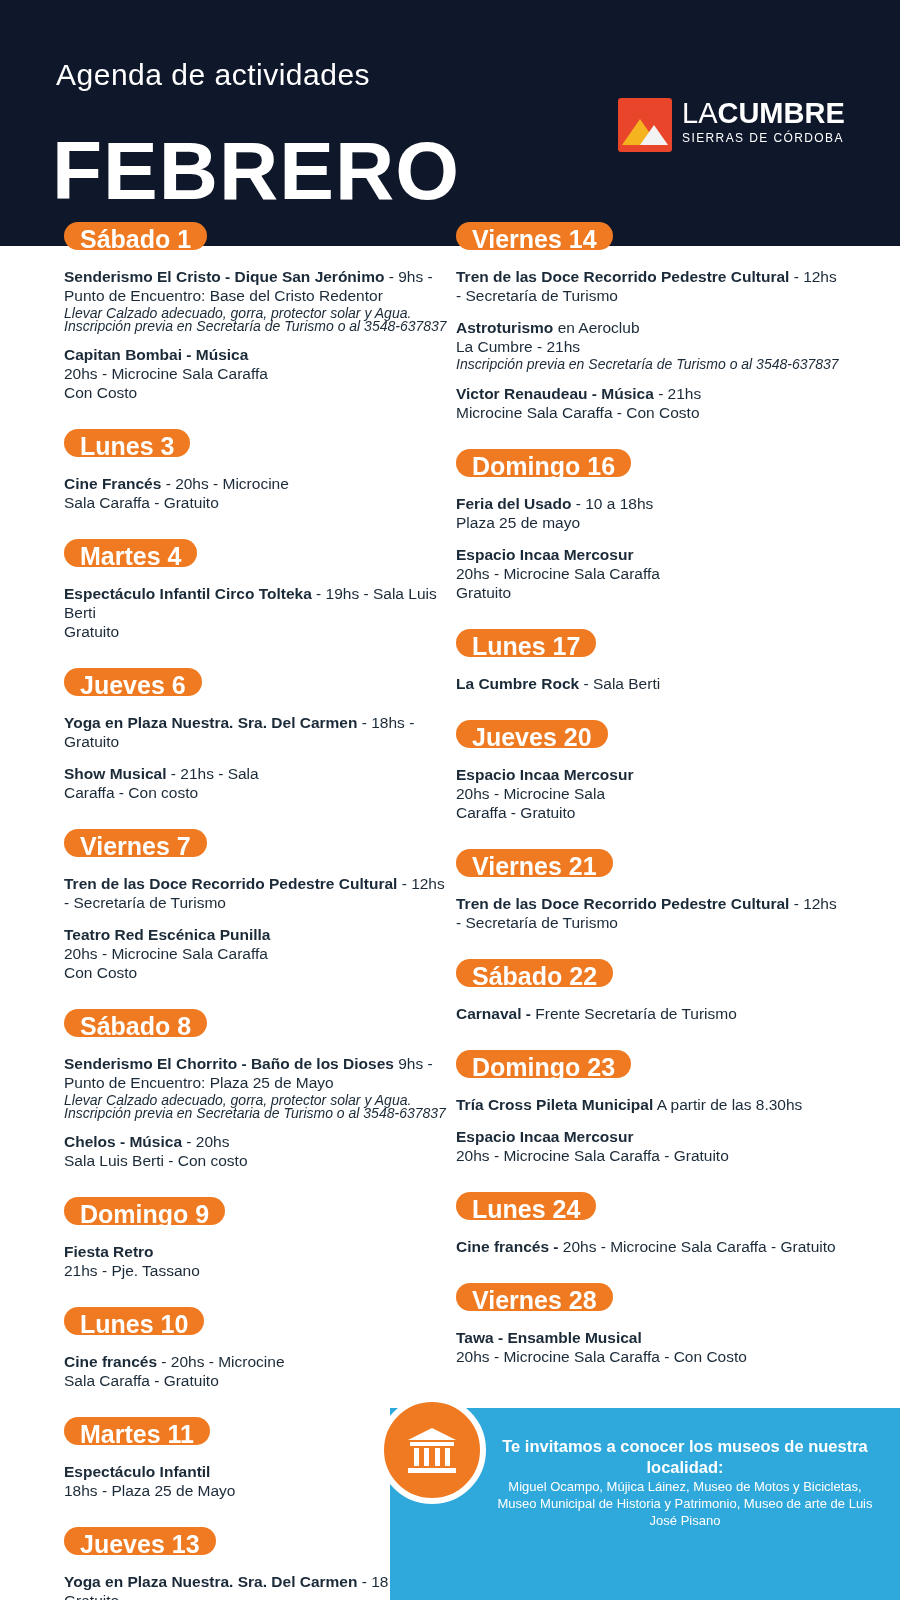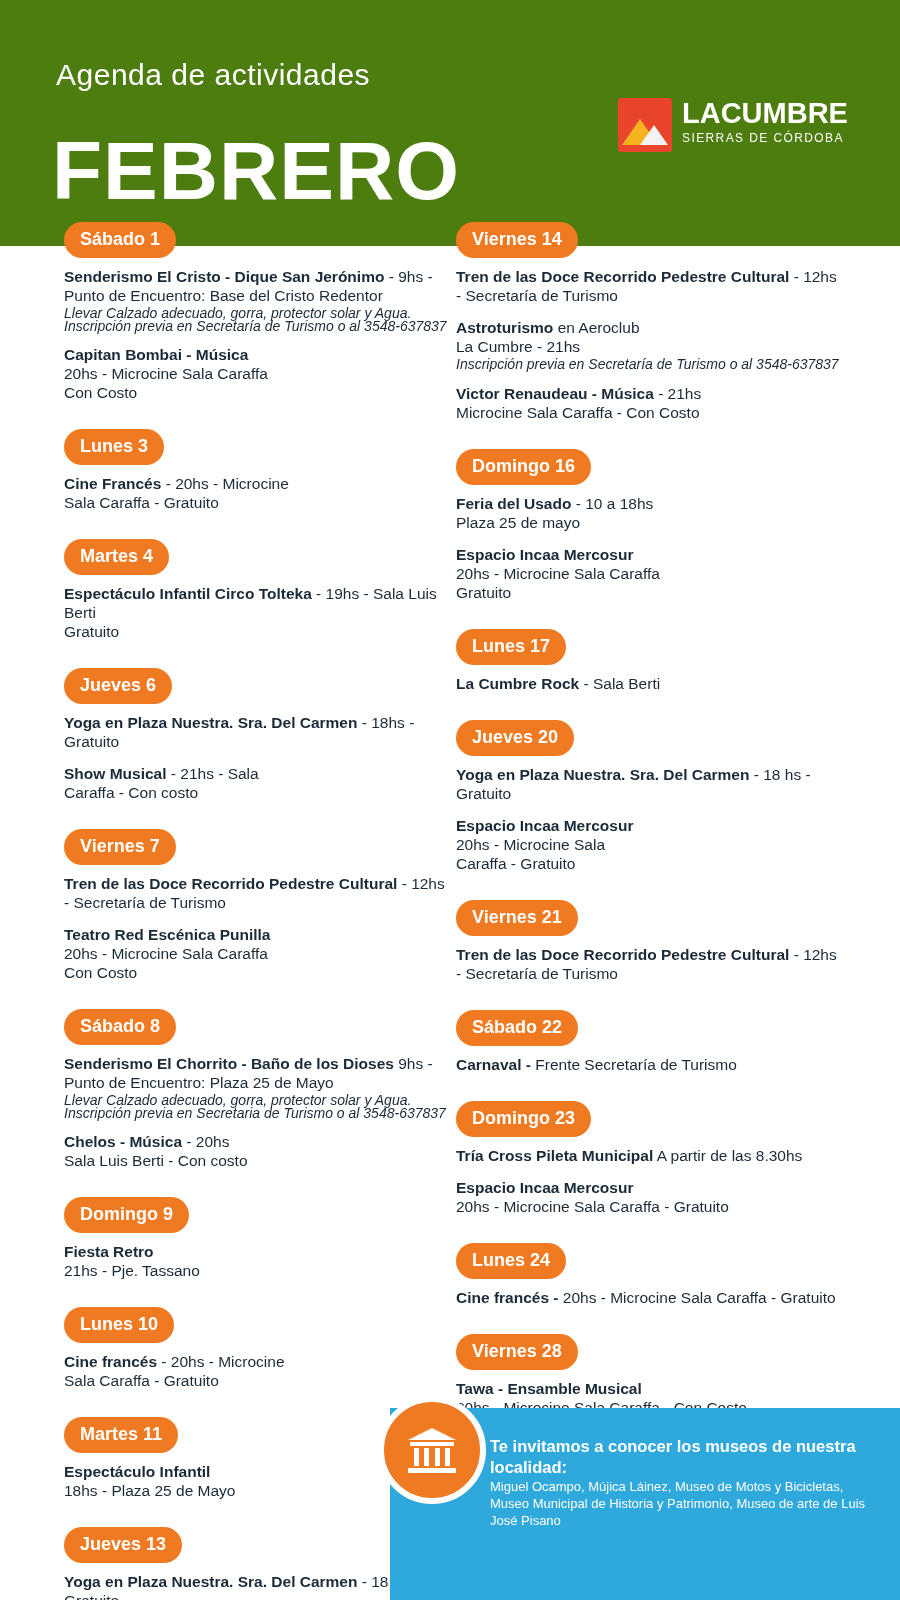--- a/index.html
+++ b/index.html
@@ -21,21 +21,21 @@
     position: relative;
     background: #ffffff;
     overflow: hidden;
   }
   
   .header {
     position: absolute;
     left: 0; top: 0;
     width: 900px;
     height: 246px;
-    background: #4d7c0f;
+    background: #0f172a;
   }
   .header .agenda {
     position: absolute;
     left: 56px;
     top: 58px;
     font-size: 30px;
     color: #ffffff;
     letter-spacing: 0.5px;
     font-weight: 400;
   }
@@ -87,21 +87,21 @@
     left: 64px;
     top: 0;
   }
   .logo-text .l1 {
     font-size: 29px;
     font-weight: bold;
     color: #ffffff;
     letter-spacing: 0px;
     line-height: 34px;
   }
-  .logo-text .l1 .thin { font-weight: 700; }
+  .logo-text .l1 .thin { font-weight: 400; }
   .logo-text .l2 {
     font-size: 12px;
     font-weight: normal;
     color: #ffffff;
     letter-spacing: 1.4px;
     line-height: 16px;
   }
   
   .col {
     position: absolute;
@@ -109,25 +109,25 @@
     width: 392px;
   }
   .col-left { left: 56px; }
   .col-right { left: 448px; }
 
   .daychip {
     display: inline-block;
     background: #f07a21;
     color: #ffffff;
     font-weight: bold;
-    font-size: 18px;
+    font-size: 25px;
     line-height: 19px;
-    padding: 8px 16px 9px 16px;
+    padding: 8px 16px 1px 16px;
     border-radius: 18px;
-    margin: 14px 0 9px 8px;
+    margin: 14px 0 17px 8px;
   }
   .col-left .block:first-child .daychip,
   .col-right .block:first-child .daychip { margin-top: 0; }
 
   .event {
     margin: 0 0 13px 0;
     padding-left: 8px;
     font-size: 15.5px;
     line-height: 19px;
     color: #1b2a38;
@@ -150,20 +150,21 @@
     width: 510px;
     height: 192px;
     background: #2fa8dc;
   }
   .footer-text {
     position: absolute;
     left: 100px;
     top: 28px;
     width: 390px;
     color: #ffffff;
+    text-align: center;
   }
   .footer-text .ft1 {
     font-size: 16.5px;
     font-weight: bold;
     line-height: 21px;
   }
   .footer-text .ft2 {
     font-size: 13px;
     line-height: 17px;
   }
@@ -210,21 +211,21 @@
       <div class="block"><div class="daychip">Domingo 9</div><div class="event"><span class="t">Fiesta Retro</span><br><span class="n">21hs - Pje. Tassano</span></div></div>
       <div class="block"><div class="daychip">Lunes 10</div><div class="event"><span class="t">Cine francés</span><span class="n"> - 20hs - Microcine</span><br><span class="n">Sala Caraffa - Gratuito</span></div></div>
       <div class="block"><div class="daychip">Martes 11</div><div class="event"><span class="t">Espectáculo Infantil</span><br><span class="n">18hs - Plaza 25 de Mayo</span></div></div>
       <div class="block"><div class="daychip">Jueves 13</div><div class="event"><span class="t">Yoga en Plaza Nuestra.  Sra. Del Carmen</span><span class="n"> - 18 hs - Gratuito</span></div></div>
     </div>
 
   <div class="col col-right" id="col-right">
       <div class="block"><div class="daychip">Viernes 14</div><div class="event"><span class="t">Tren de las Doce Recorrido Pedestre Cultural</span><span class="n"> - 12hs - Secretaría de Turismo</span></div><div class="event"><span class="t">Astroturismo</span><span class="n"> en Aeroclub</span><br><span class="n">La Cumbre - 21hs</span><span class="small">Inscripción previa en Secretaría de Turismo o al 3548-637837</span></div><div class="event"><span class="t">Victor Renaudeau - Música</span><span class="n"> - 21hs</span><br><span class="n">Microcine Sala Caraffa - Con Costo</span></div></div>
       <div class="block"><div class="daychip">Domingo 16</div><div class="event"><span class="t">Feria del Usado</span><span class="n"> - 10 a 18hs</span><br><span class="n">Plaza 25 de mayo</span></div><div class="event"><span class="t">Espacio Incaa Mercosur</span><br><span class="n">20hs - Microcine Sala Caraffa</span><br><span class="n">Gratuito</span></div></div>
       <div class="block"><div class="daychip">Lunes 17</div><div class="event"><span class="t">La Cumbre Rock</span><span class="n">  - Sala Berti</span></div></div>
-      <div class="block"><div class="daychip">Jueves 20</div><div class="event"><span class="t">Yoga en Plaza Nuestra. Sra. Del Carmen</span><span class="n"> - 18 hs - Gratuito</span></div><div class="event"><span class="t">Espacio Incaa Mercosur</span><br><span class="n">20hs - Microcine Sala</span><br><span class="n">Caraffa - Gratuito</span></div></div>
+      <div class="block"><div class="daychip">Jueves 20</div><div class="event"><span class="t">Espacio Incaa Mercosur</span><br><span class="n">20hs - Microcine Sala</span><br><span class="n">Caraffa - Gratuito</span></div></div>
       <div class="block"><div class="daychip">Viernes 21</div><div class="event"><span class="t">Tren de las Doce Recorrido Pedestre Cultural</span><span class="n"> - 12hs - Secretaría de Turismo</span></div></div>
       <div class="block"><div class="daychip">Sábado 22</div><div class="event"><span class="t">Carnaval -</span><span class="n"> Frente Secretaría de Turismo</span></div></div>
       <div class="block"><div class="daychip">Domingo 23</div><div class="event"><span class="t">Tría Cross Pileta Municipal</span><span class="n"> A partir de las 8.30hs</span></div><div class="event"><span class="t">Espacio Incaa Mercosur</span><br><span class="n">20hs - Microcine Sala Caraffa - Gratuito</span></div></div>
       <div class="block"><div class="daychip">Lunes 24</div><div class="event"><span class="t">Cine francés -</span><span class="n"> 20hs - Microcine Sala Caraffa - Gratuito</span></div></div>
       <div class="block"><div class="daychip">Viernes 28</div><div class="event"><span class="t">Tawa - Ensamble Musical</span><br><span class="n">20hs - Microcine Sala Caraffa - Con Costo</span></div></div>
     </div>
 
   <div class="footer">
     <div class="footer-text">
       <div class="ft1">Te invitamos a conocer los museos de nuestra localidad:</div>

